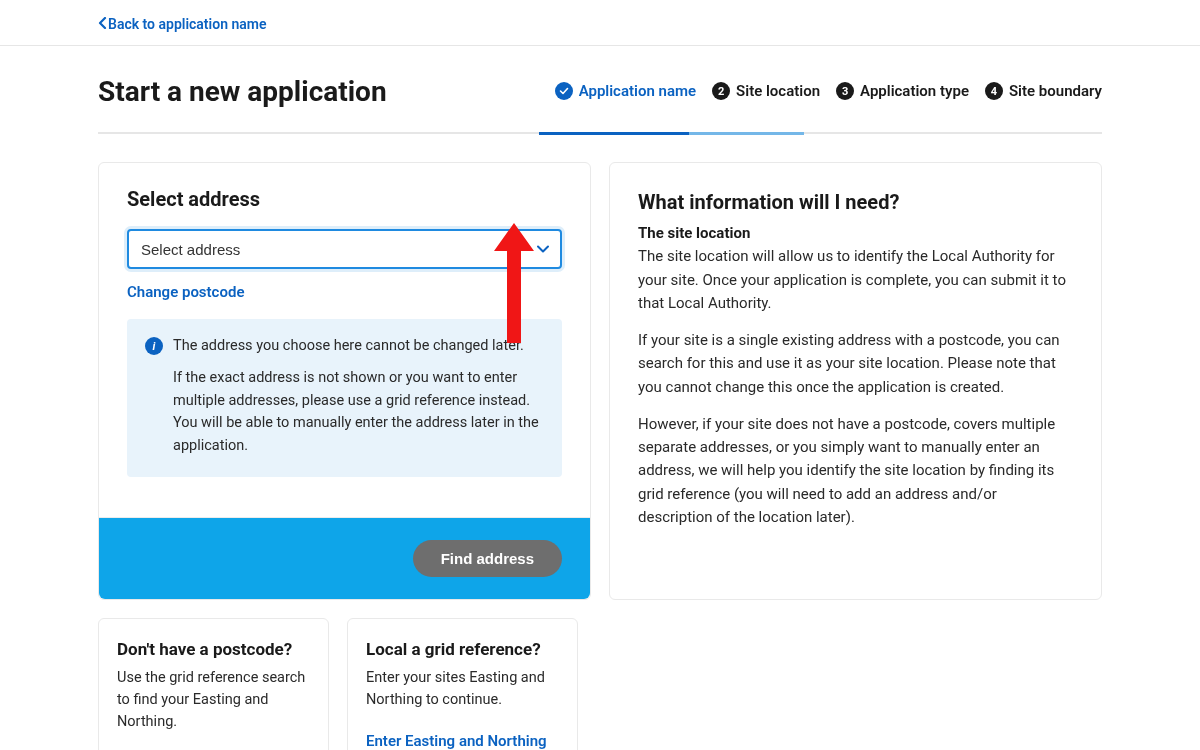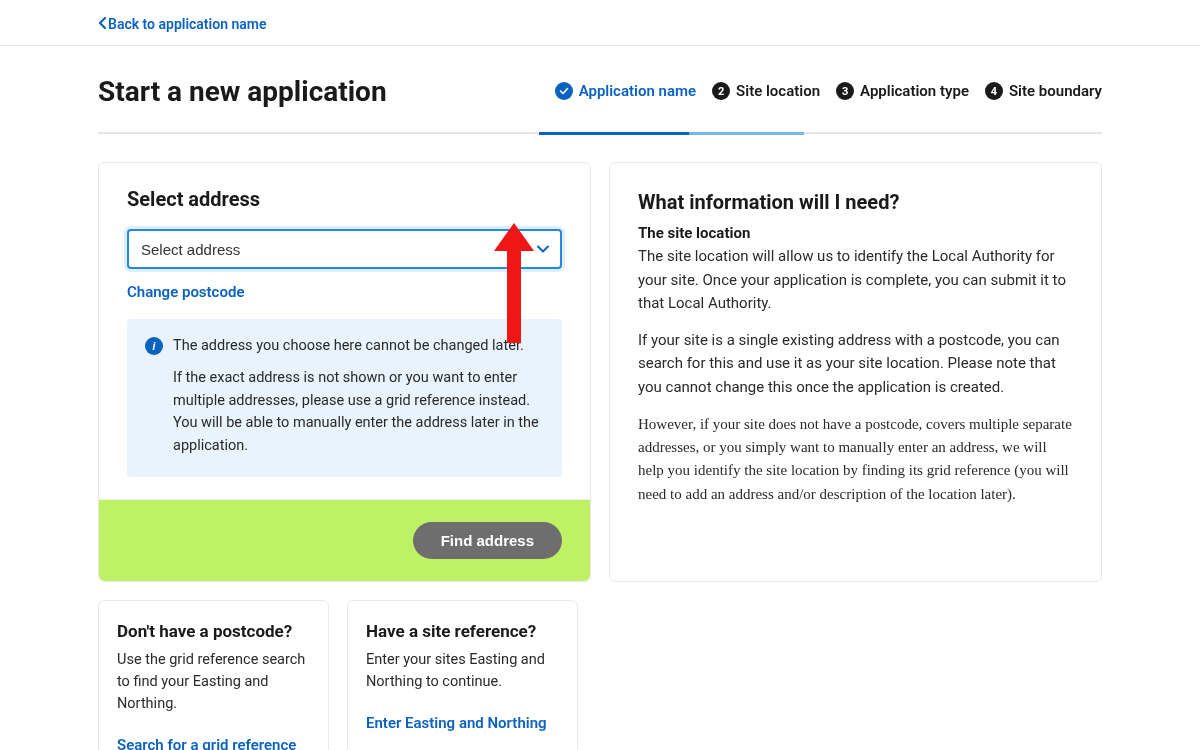--- a/index.html
+++ b/index.html
@@ -22,21 +22,21 @@
     .card { border: 1px solid #e9e9e9; border-radius: 6px; background: #fff; }
     .card-pad { padding: 24px 28px 0 28px; }
     .card h2 { font-size: 20px; font-weight: 700; margin-bottom: 18px; }
     .select-wrap { position: relative; }
     .select { width: 100%; height: 40px; border: 2px solid #1f8ae0; border-radius: 4px; padding: 0 36px 0 12px; font-size: 15px; color: #333; outline: none; box-shadow: 0 0 0 3px rgba(31,138,224,0.15); background: #fff; appearance: none; }
     .select-caret { position: absolute; right: 12px; top: 50%; transform: translateY(-50%); color: #0b62c1; pointer-events: none; }
     .link { color: #0b62c1; text-decoration: none; font-weight: 600; font-size: 15px; display: inline-block; margin-top: 14px; }
     .info-box { background: #e8f3fb; border-radius: 4px; padding: 16px 18px 20px 18px; margin-top: 18px; font-size: 14.5px; line-height: 1.55; color: #2a2a2a; }
     .info-head { display: flex; align-items: center; gap: 10px; font-weight: 400; margin-bottom: 10px; }
     .info-icon { display: inline-flex; width: 18px; height: 18px; border-radius: 50%; background: #0b62c1; color: #fff; align-items: center; justify-content: center; font-size: 11px; font-weight: 700; font-style: italic; }
-    .card-footer { background: #bef264; padding: 22px 28px; display: flex; justify-content: flex-end; border-top: 1px solid #ececec; border-radius: 0 0 6px 6px; margin-top: 22px; }
+    .card-footer { background: #0ea5e9; padding: 22px 28px; display: flex; justify-content: flex-end; border-top: 1px solid #ececec; border-radius: 0 0 6px 6px; margin-top: 40px; }
     .btn { background: #6e6e6e; color: #fff; border: none; border-radius: 22px; padding: 10px 28px; font-size: 15px; font-weight: 600; cursor: pointer; }
     .info-card { padding: 24px 28px 28px 28px; font-size: 15px; line-height: 1.55; }
     .info-card h2 { font-size: 20px; font-weight: 700; margin-bottom: 4px; }
     .info-card h3 { font-size: 15px; font-weight: 700; margin-bottom: 0; }
     .info-card p { margin-bottom: 14px; color: #2a2a2a; }
     .mini-grid { display: grid; grid-template-columns: 1fr 1fr; gap: 18px; margin: 18px 80px 30px 80px; }
     .mini-card { border: 1px solid #e9e9e9; border-radius: 6px; padding: 20px 18px 22px 18px; background: #fff; }
     .mini-card h3 { font-size: 17px; font-weight: 700; margin-bottom: 8px; }
     .mini-card p { font-size: 14.5px; line-height: 1.5; color: #2a2a2a; margin-bottom: 20px; }
     .mini-card a { color: #0b62c1; text-decoration: none; font-weight: 600; font-size: 15px; }
@@ -120,29 +120,29 @@
       <svg class="arrow-annot" style="left:390px; top:60px;" width="50" height="120" viewBox="0 0 50 120">
         <polygon points="25,0 45,28 32,28 32,120 18,120 18,28 5,28" fill="#f01616"></polygon>
       </svg>
     </div>
 
     <div class="card info-card">
       <h2>What information will I need?</h2>
       <h3>The site location</h3>
       <p>The site location will allow us to identify the Local Authority for your site. Once your application is complete, you can submit it to that Local Authority.</p>
       <p>If your site is a single existing address with a postcode, you can search for this and use it as your site location. Please note that you cannot change this once the application is created.</p>
-      <p style="margin-bottom:0;font-family:Liberation Serif, serif;">However, if your site does not have a postcode, covers multiple separate addresses, or you simply want to manually enter an address, we will help you identify the site location by finding its grid reference (you will need to add an address and/or description of the location later).</p>
+      <p style="margin-bottom:0;">However, if your site does not have a postcode, covers multiple separate addresses, or you simply want to manually enter an address, we will help you identify the site location by finding its grid reference (you will need to add an address and/or description of the location later).</p>
     </div>
   </div>
 
   <div class="mini-grid" style="grid-template-columns: 231px 231px;">
     <div class="mini-card">
       <h3>Don't have a postcode?</h3>
       <p>Use the grid reference search to find your Easting and Northing.</p>
       <a href="#">Search for a grid reference</a>
     </div>
     <div class="mini-card">
-      <h3>Have a site reference?</h3>
+      <h3>Local a grid reference?</h3>
       <p>Enter your sites Easting and Northing to continue.</p>
       <a href="#">Enter Easting and Northing</a>
     </div>
   </div>
 </div>
 
 </body></html>

